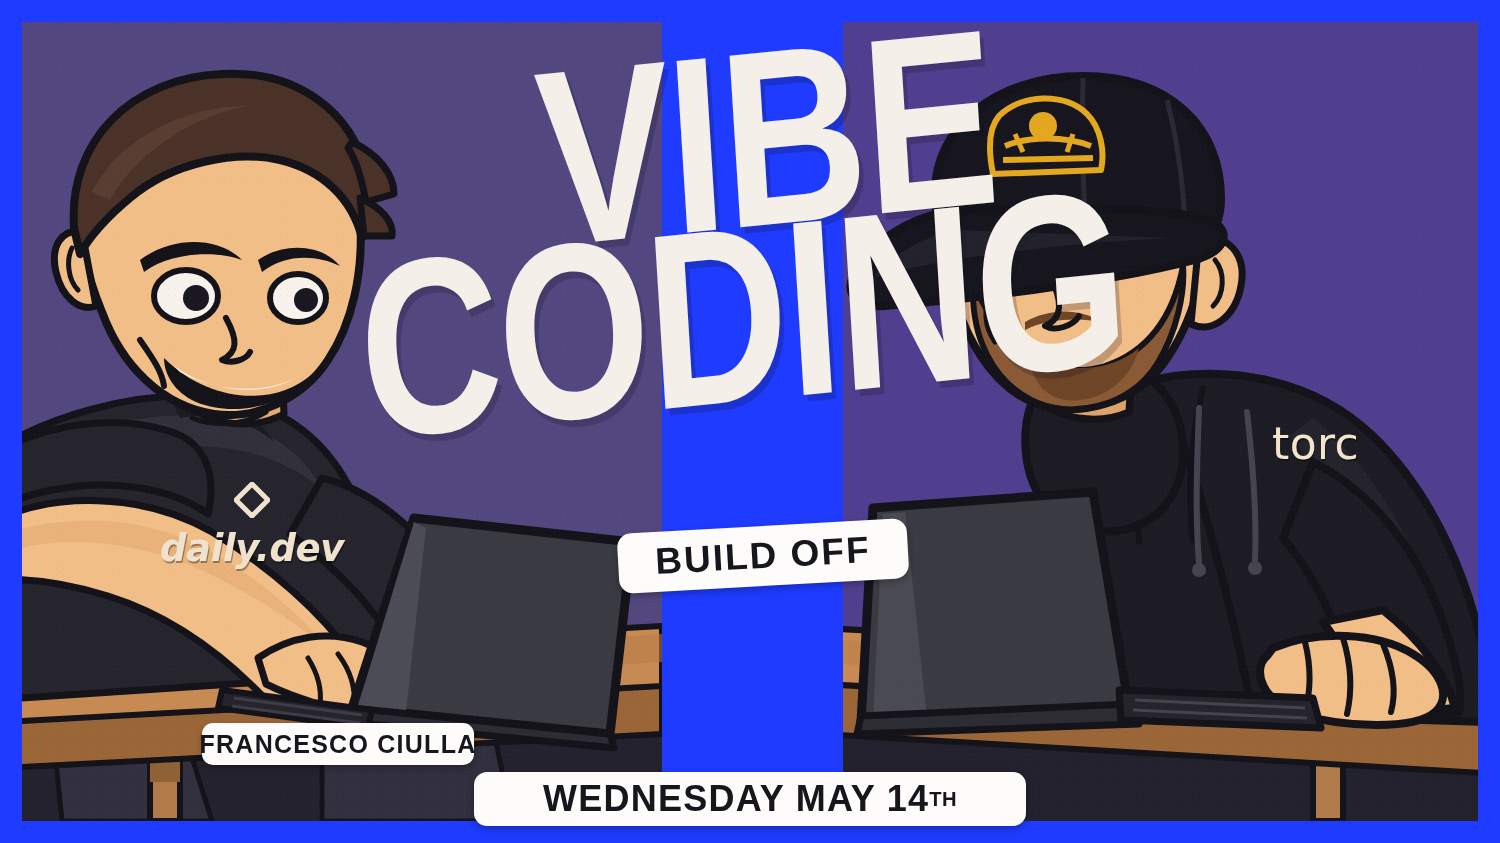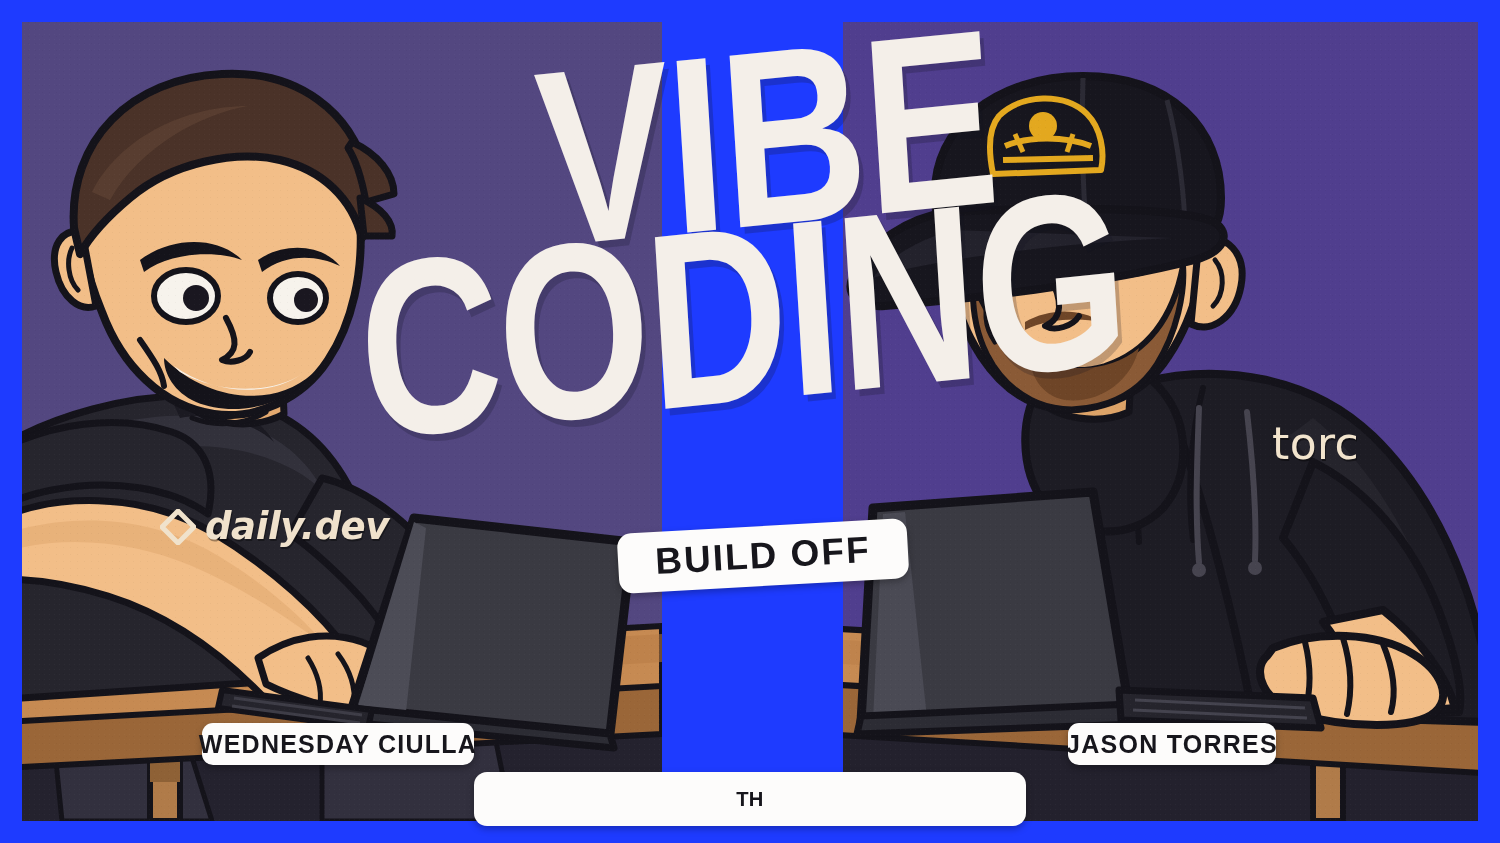--- a/index.html
+++ b/index.html
@@ -285,21 +285,21 @@
         <g stroke="#3E3D47" stroke-width="3">
           <path d="M212 676 L340 693"></path>
             <path d="M210 684 L338 701"></path>
         </g>
       </g>
     </svg>
 
     <div class="grain"></div>
   </div>
 
-  <div class="shirt-logo" style="left:160px; top:505px;">
+  <div class="shirt-logo" style="left:160px; top:482px;flex-direction:column;">
     <svg class="mark" width="36" height="36" viewBox="0 0 36 36">
       <path d="M18 2 L34 18 L18 34 L2 18 Z" fill="none" stroke="#F0E2CC" stroke-width="5" stroke-linejoin="round"></path>
     </svg>
     <span class="word">daily.dev</span>
   </div>
 
   <div class="panel panel-right">
     <svg width="635" height="799" viewBox="0 0 635 799">
       <defs>
         <clipPath id="clipR">
@@ -461,20 +461,20 @@
 
   <div class="center-band"></div>
 
   <div class="title-wrap">
     <div class="title-line title-vibe">VIBE</div>
     <div class="title-line title-coding">CODING</div>
   </div>
 
   <div class="pill pill-buildoff">BUILD OFF</div>
 
-  <div class="pill pill-name pill-francesco">WEDNESDAY CIULLA</div>
-  <div class="pill pill-name pill-jason">JASON TORRES</div>
+  <div class="pill pill-name pill-francesco">FRANCESCO CIULLA</div>
 
   <div class="pill pill-date">
+    <span>WEDNESDAY MAY 14</span>
       <sup>TH</sup>
   </div>
 
 </div>
 
 </body></html>

